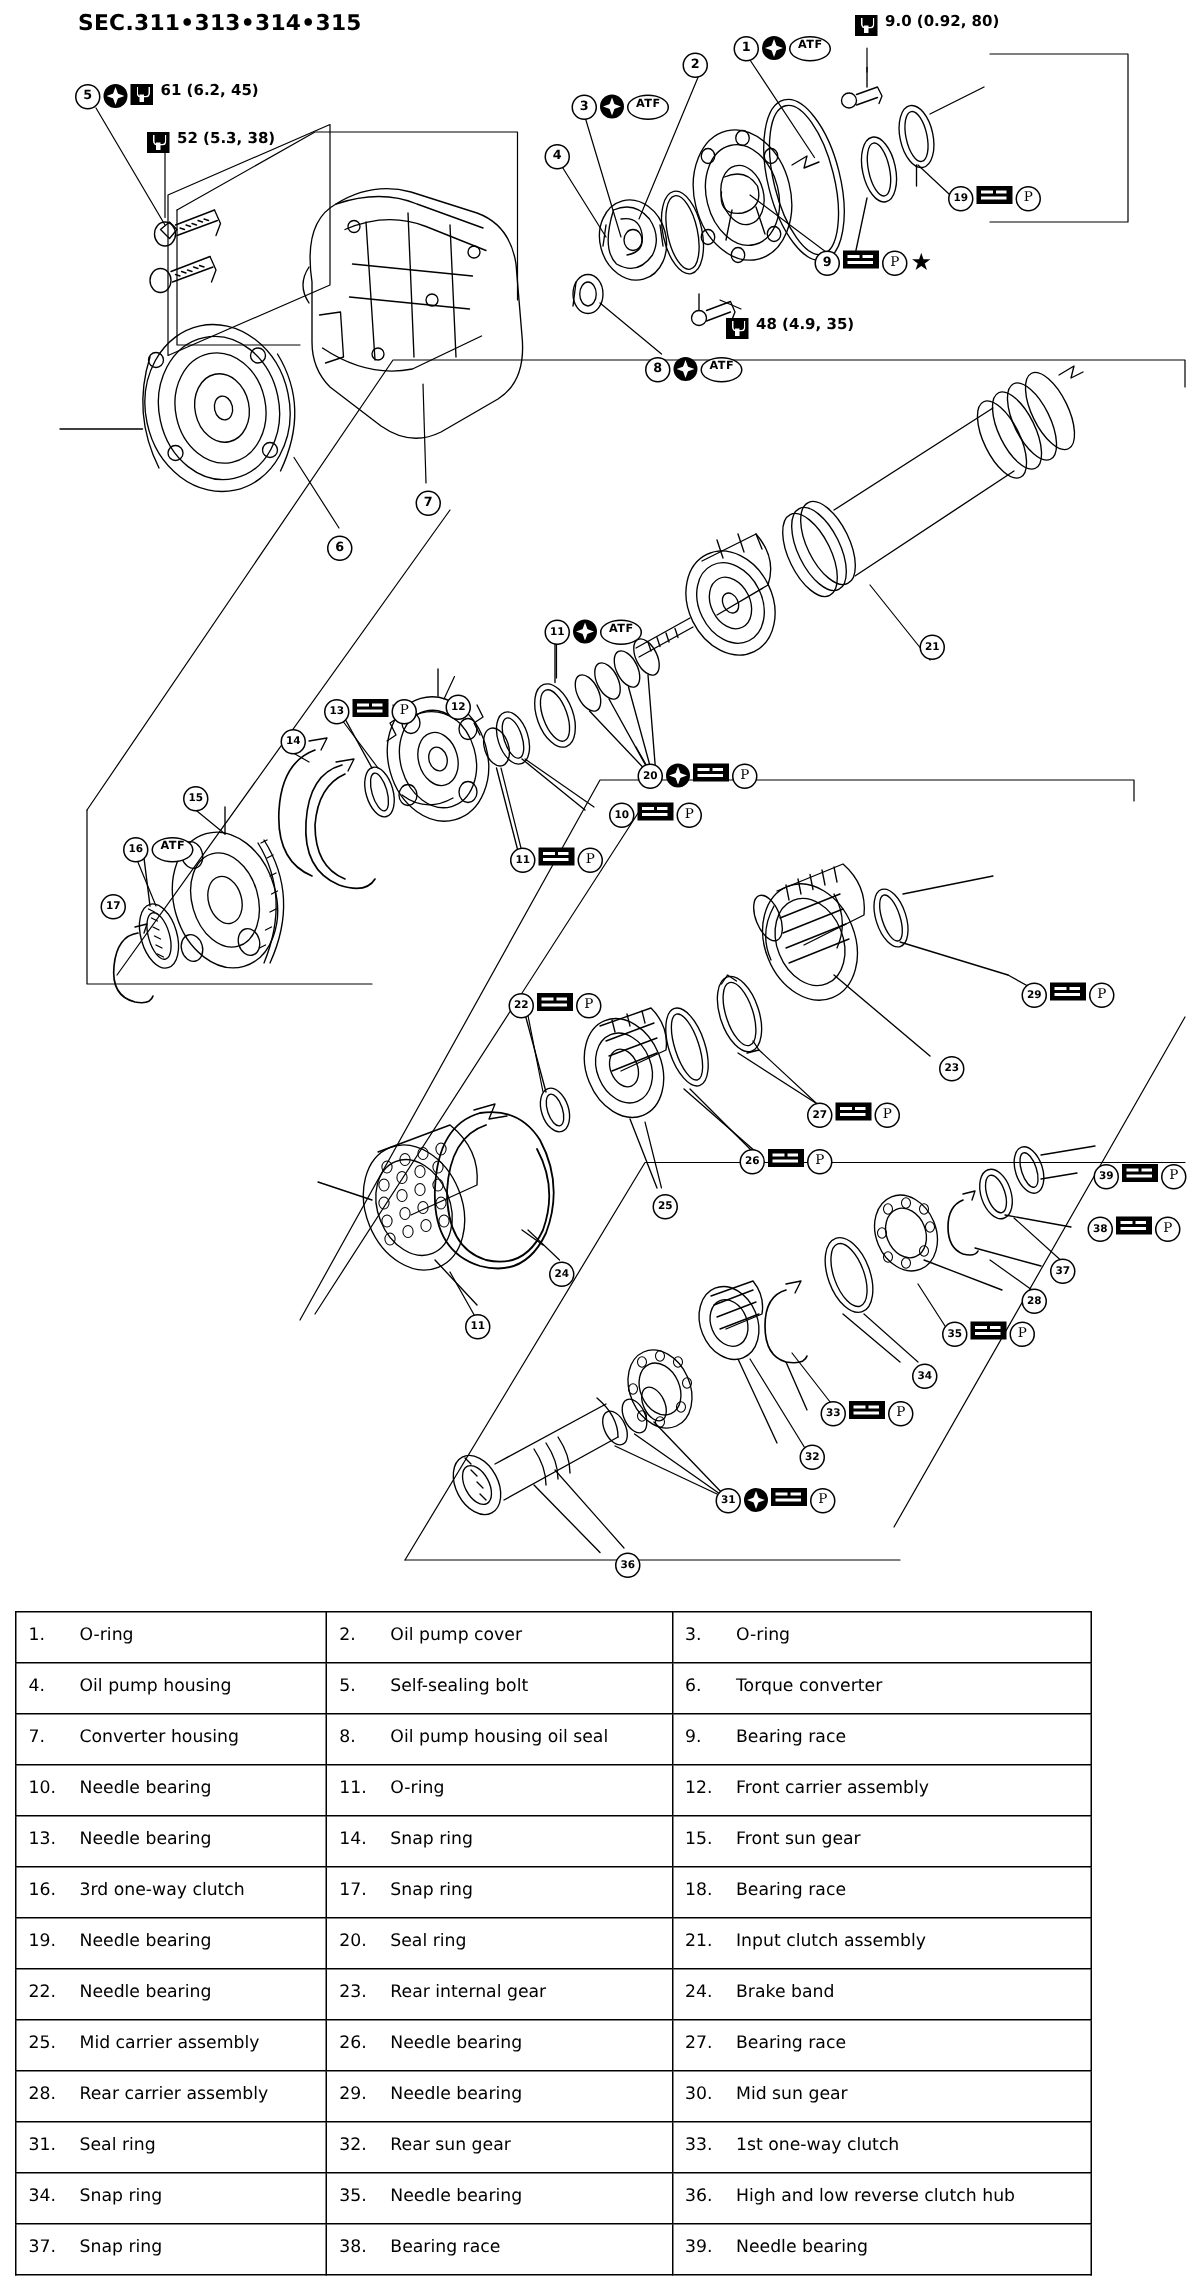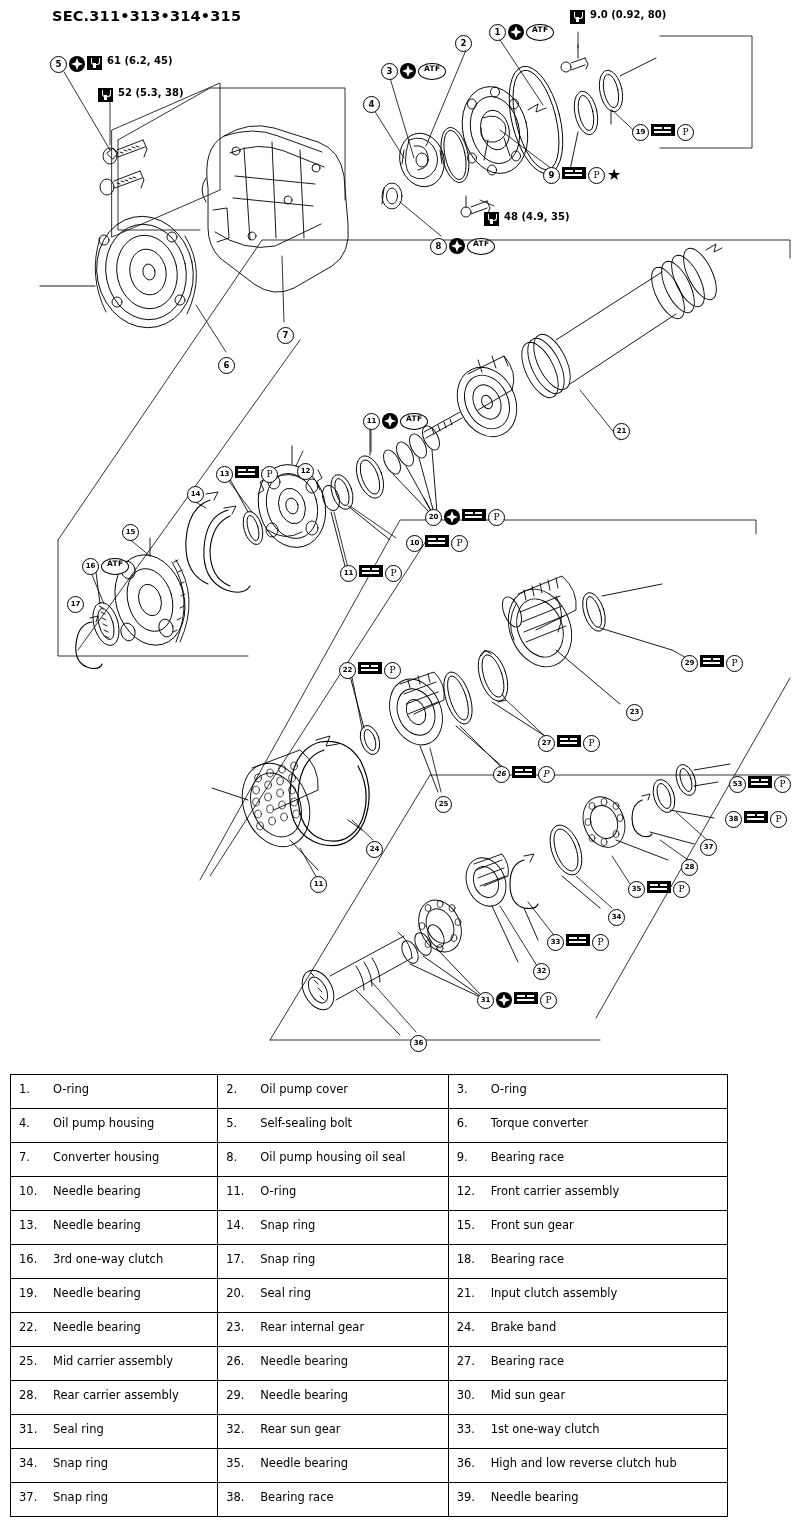--- a/index.html
+++ b/index.html
@@ -734,34 +734,34 @@
     </div>
     <div class="strip" style="left: 538px; top: 735px;">
       <div class="num small">27</div>
       <div class="lubebar">
         <i class="a"></i>
         <i class="b"></i>
         <i class="c"></i>
       </div>
       <div class="psym">P</div>
     </div>
-    <div class="strip" style="left: 493px; top: 766px; font-style: italic;">
+    <div class="strip" style="left: 493px; top: 766px;">
       <div class="num small">26</div>
       <div class="lubebar">
         <i class="a"></i>
         <i class="b"></i>
         <i class="c"></i>
       </div>
       <div class="psym">P</div>
     </div>
     <div class="strip" style="left: 435px; top: 796px;">
       <div class="num small">25</div>
     </div>
     <div class="strip" style="left: 729px; top: 776px;">
-      <div class="num small">53</div>
+      <div class="num small">39</div>
       <div class="lubebar">
         <i class="a"></i>
         <i class="b"></i>
         <i class="c"></i>
       </div>
       <div class="psym">P</div>
     </div>
     <div class="strip" style="left: 725px; top: 811px;">
       <div class="num small">38</div>
       <div class="lubebar">

